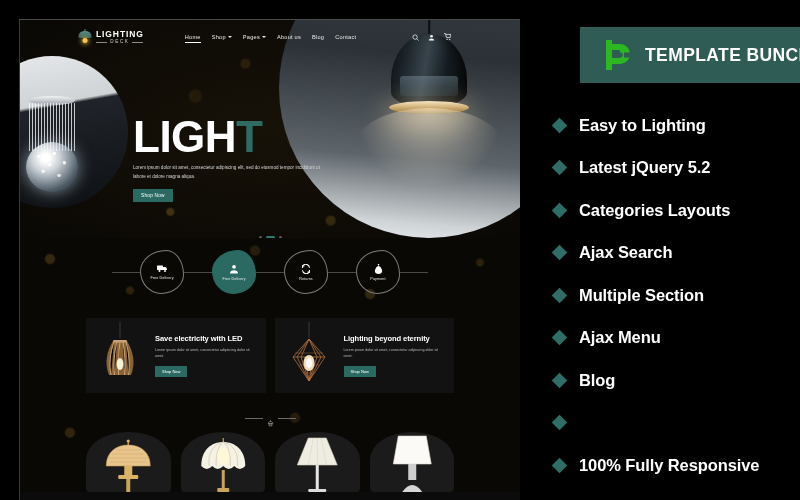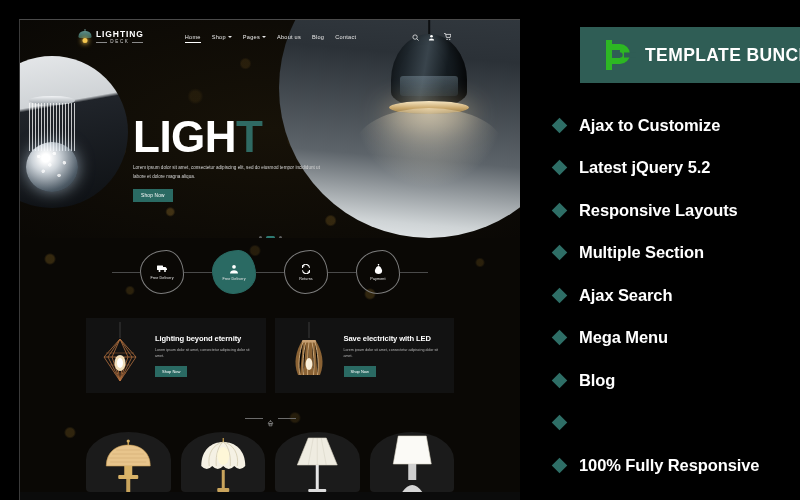--- a/index.html
+++ b/index.html
@@ -345,20 +345,45 @@
               <path d="M7 3C4.2 3 1.2 8 1.2 11.3 1.2 14.2 3.7 16 7 16s5.8-1.8 5.8-4.7C12.8 8 9.8 3 7 3z"></path>
             </svg>
           </span>
           <span class="flabel">Payment</span>
         </div>
         <span class="fsep"></span>
       </div>
     </div>
 
     <div class="promos">
+      <div class="promo">
+        <div class="plampwrap">
+          <div class="pcord"></div>
+          <div class="cage">
+            <svg width="40" height="46" viewBox="0 0 40 46">
+              <path d="M13 4 H27 C33 14 36 26 31 38 H9 C4 26 7 14 13 4 Z" fill="#8a6234"></path>
+              <g stroke="#d7b282" stroke-width=".9">
+                <path d="M14 5 C10 16 9 28 11 38"></path>
+                <path d="M17 4.5 C14 16 13.5 28 14.5 38"></path>
+                <path d="M20 4.3 C18.5 16 18.5 28 18.6 38"></path>
+                <path d="M23 4.5 C25 16 25.5 28 24.5 38"></path>
+                <path d="M26 5 C29 16 30 28 28.5 38"></path>
+              </g>
+              <rect x="13" y="3" width="14" height="2.4" rx="1" fill="#c9a173"></rect>
+              <ellipse cx="20" cy="27" rx="3.4" ry="6" fill="rgba(255,246,225,.95)"></ellipse>
+            </svg>
+          </div>
+        </div>
+        <div class="ptext">
+          <div class="ptitle">Save electricity with LED</div>
+          <div class="pdesc">Lorem ipsum dolor sit amet, consectetur adipiscing dolor sit amet.</div>
+          <div class="pbtn">Shop Now</div>
+        </div>
+      </div>
+
       <div class="promo">
         <div class="plampwrap">
           <div class="pcord"></div>
           <div class="cage">
             <svg width="40" height="46" viewBox="0 0 40 46">
               <g stroke="#b5713f" stroke-width=".8" fill="none">
                 <path d="M20 2 L4 20 L20 44 L36 20 Z"></path>
                 <path d="M20 2 L12 20 L20 44 L28 20 Z"></path>
                 <path d="M4 20 L36 20"></path>
                 <path d="M20 2 L8 20 M20 2 L32 20"></path>
@@ -372,45 +397,20 @@
               <ellipse cx="20" cy="26" rx="3" ry="5" fill="#fff"></ellipse>
             </svg>
           </div>
         </div>
         <div class="ptext">
           <div class="ptitle">Lighting beyond eternity</div>
           <div class="pdesc">Lorem ipsum dolor sit amet, consectetur adipiscing dolor sit amet.</div>
           <div class="pbtn">Shop Now</div>
         </div>
       </div>
-
-      <div class="promo">
-        <div class="plampwrap">
-          <div class="pcord"></div>
-          <div class="cage">
-            <svg width="40" height="46" viewBox="0 0 40 46">
-              <path d="M13 4 H27 C33 14 36 26 31 38 H9 C4 26 7 14 13 4 Z" fill="#8a6234"></path>
-              <g stroke="#d7b282" stroke-width=".9">
-                <path d="M14 5 C10 16 9 28 11 38"></path>
-                <path d="M17 4.5 C14 16 13.5 28 14.5 38"></path>
-                <path d="M20 4.3 C18.5 16 18.5 28 18.6 38"></path>
-                <path d="M23 4.5 C25 16 25.5 28 24.5 38"></path>
-                <path d="M26 5 C29 16 30 28 28.5 38"></path>
-              </g>
-              <rect x="13" y="3" width="14" height="2.4" rx="1" fill="#c9a173"></rect>
-              <ellipse cx="20" cy="27" rx="3.4" ry="6" fill="rgba(255,246,225,.95)"></ellipse>
-            </svg>
-          </div>
-        </div>
-        <div class="ptext">
-          <div class="ptitle">Save electricity with LED</div>
-          <div class="pdesc">Lorem ipsum dolor sit amet, consectetur adipiscing dolor sit amet.</div>
-          <div class="pbtn">Shop Now</div>
-        </div>
-      </div>
     </div>
 
     <div class="cats">
       <div class="cats-bokeh"></div>
       <div class="cats-div">
         <span class="ln"></span>
         <span class="cg">
           <svg width="7" height="8" viewBox="0 0 8 9" fill="none" stroke="#9a9a9a" stroke-width=".8">
             <path d="M4 0v1.4"></path>
                 <path d="M1.4 4.2 C1.4 2.6 2.6 1.6 4 1.6 S6.6 2.6 6.6 4.2 Z"></path>
@@ -491,41 +491,41 @@
           <path d="M18 9 a8 8 0 1 1 -0.1 16 l0 -5.2 a2.8 2.8 0 1 0 0 -5.6 z" fill="#2db723"></path>
           <rect x="22" y="14.5" width="12" height="5" fill="#2f5d55"></rect>
         </svg>
       </div>
       <div class="tbname">TEMPLATE BUNCH</div>
     </div>
 
     <div class="flist">
       <div class="fli">
         <span class="dia"></span>
-        <span class="fli-t">Ajax to Customize</span>
+        <span class="fli-t">Easy to Lighting</span>
       </div>
       <div class="fli">
         <span class="dia"></span>
         <span class="fli-t">Latest jQuery 5.2</span>
       </div>
       <div class="fli">
         <span class="dia"></span>
-        <span class="fli-t">Responsive Layouts</span>
+        <span class="fli-t">Categories Layouts</span>
+      </div>
+      <div class="fli">
+        <span class="dia"></span>
+        <span class="fli-t">Ajax Search</span>
       </div>
       <div class="fli">
         <span class="dia"></span>
         <span class="fli-t">Multiple Section</span>
       </div>
       <div class="fli">
         <span class="dia"></span>
-        <span class="fli-t">Ajax Search</span>
-      </div>
-      <div class="fli">
-        <span class="dia"></span>
-        <span class="fli-t">Mega Menu</span>
+        <span class="fli-t">Ajax Menu</span>
       </div>
       <div class="fli">
         <span class="dia"></span>
         <span class="fli-t">Blog</span>
       </div>
       <div class="fli">
         <span class="dia"></span>
       </div>
       <div class="fli">
         <span class="dia"></span>

